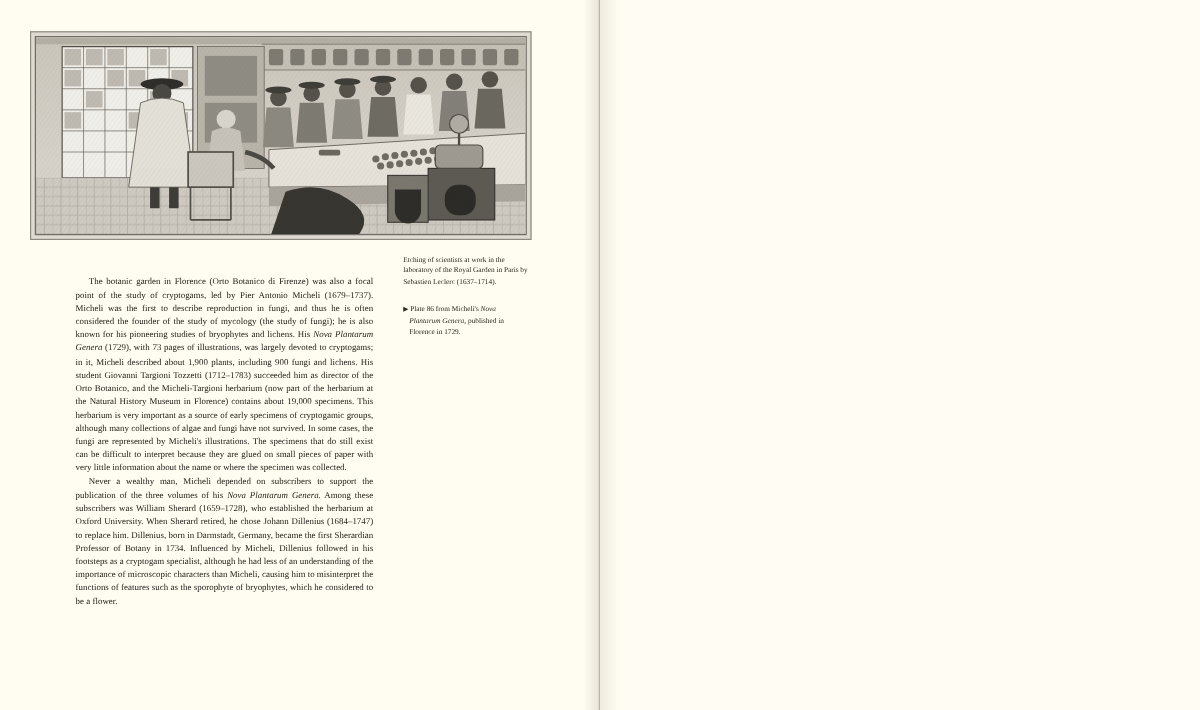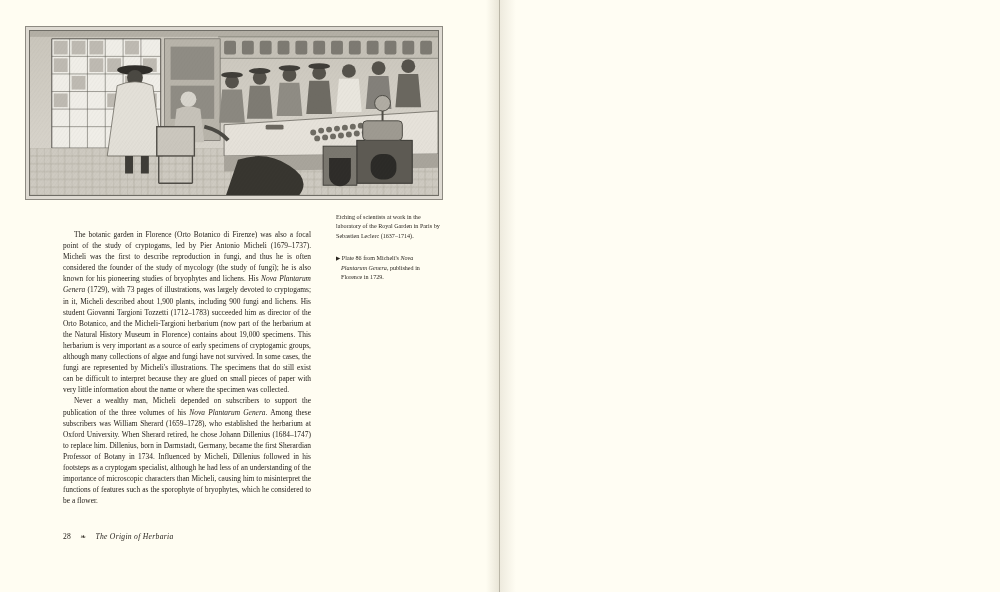--- a/index.html
+++ b/index.html
@@ -247,23 +247,20 @@
     <div class="body-col">
       <p class="first"><span>The botanic garden in Florence (Orto Botanico di Firenze) was also a focal point of the study of cryptogams, led by Pier Antonio Micheli (1679–1737). Micheli was the first to describe reproduction in fungi, and thus he is often considered the founder of the study of mycology (the study of fungi); he is also known for his pioneering studies of bryophytes and lichens. His </span><i>Nova Plantarum Genera</i><span> (1729), with 73 pages of illustrations, was largely devoted to cryptogams; in it, Micheli described about 1,900 plants, including 900 fungi and lichens. His student Giovanni Targioni Tozzetti (1712–1783) succeeded him as director of the Orto Botanico, and the Micheli-Targioni herbarium (now part of the herbarium at the Natural History Museum in Florence) contains about 19,000 specimens. This herbarium is very important as a source of early specimens of cryptogamic groups, although many collections of algae and fungi have not survived. In some cases, the fungi are represented by Micheli's illustrations. The specimens that do still exist can be difficult to interpret because they are glued on small pieces of paper with very little information about the name or where the specimen was collected.</span></p>
       <p><span>Never a wealthy man, Micheli depended on subscribers to support the publication of the three volumes of his </span><i>Nova Plantarum Genera</i><span>. Among these subscribers was William Sherard (1659–1728), who established the herbarium at Oxford University. When Sherard retired, he chose Johann Dillenius (1684–1747) to replace him. Dillenius, born in Darmstadt, Germany, became the first Sherardian Professor of Botany in 1734. Influenced by Micheli, Dillenius followed in his footsteps as a cryptogam specialist, although he had less of an understanding of the importance of microscopic characters than Micheli, causing him to misinterpret the functions of features such as the sporophyte of bryophytes, which he considered to be a flower.</span></p>
     </div>
 
     <div class="side-col">
       <p>Etching of scientists at work in the laboratory of the Royal Garden in Paris by Sebastien Leclerc (1637–1714).</p>
       <p class="note"><span class="tri">▶</span>&nbsp;<span>Plate 86 from Micheli's </span><i>Nova Plantarum Genera</i><span>, published in Florence in 1729.</span></p>
     </div>
 
-    <div class="folio">
-      <span class="num">28</span><span class="orn">❧</span><span class="ttl">The Origin of Herbaria</span>
-    </div>
   </div>
 
   <div class="page page-right">
     
   </div>
 
   <div class="gutter-shade"></div>
   <div class="gutter"></div>
   <div class="gutter-shade-r"></div>
 </div>

